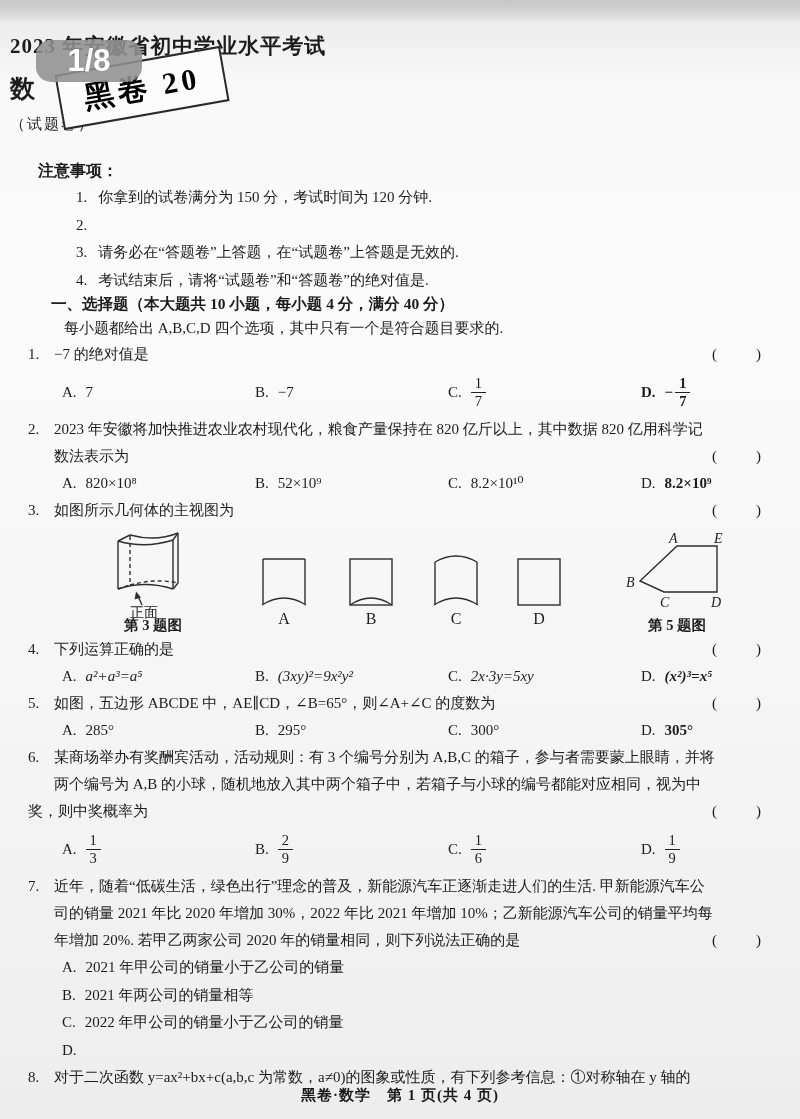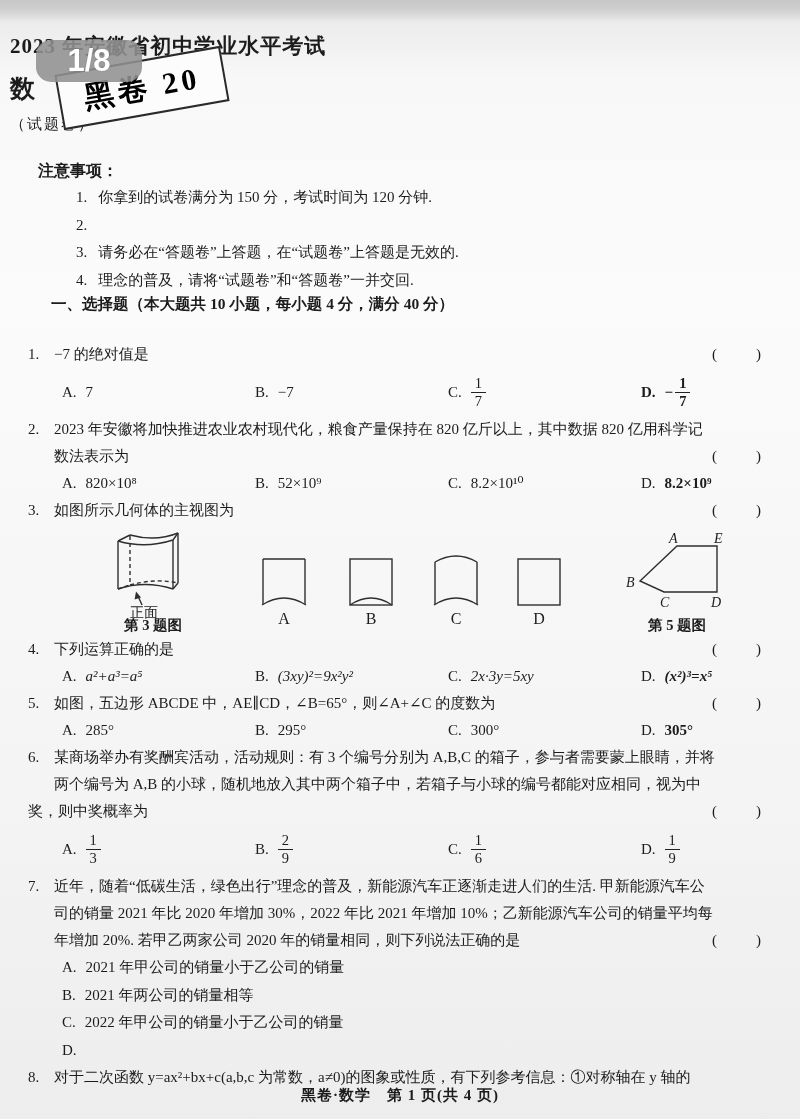--- a/index.html
+++ b/index.html
@@ -105,25 +105,26 @@
     </div>
     <div class="notice-row">
       <span class="notice-num">2.</span>
     </div>
     <div class="notice-row">
       <span class="notice-num">3.</span>
       <span>请务必在“答题卷”上答题，在“试题卷”上答题是无效的.</span>
     </div>
     <div class="notice-row">
       <span class="notice-num">4.</span>
-      <span>理念的普及，请将“试题卷”和“答题卷”一并交回.</span>
+      <span>考试结束后，请将“试题卷”和“答题卷”的绝对值是.</span>
     </div>
   </div>
 
   <div class="section-head">一、选择题（本大题共 10 小题，每小题 4 分，满分 40 分）</div>
+  <div class="section-intro">每小题都给出 A,B,C,D 四个选项，其中只有一个是符合题目要求的.</div>
 
   <div class="questions">
 
     <div class="q">
       <div class="qline">
         <span class="qnum">1.</span>
         <span>−7 的绝对值是</span>
         <span class="bracket">(        )</span>
       </div>
       <div class="opts fracs">

